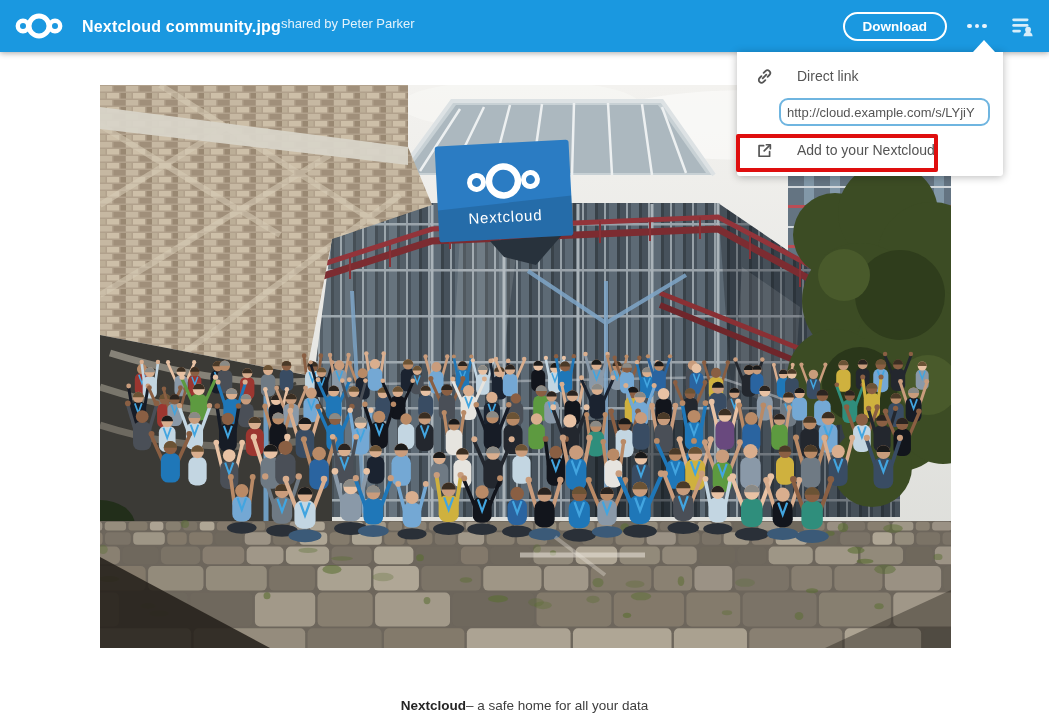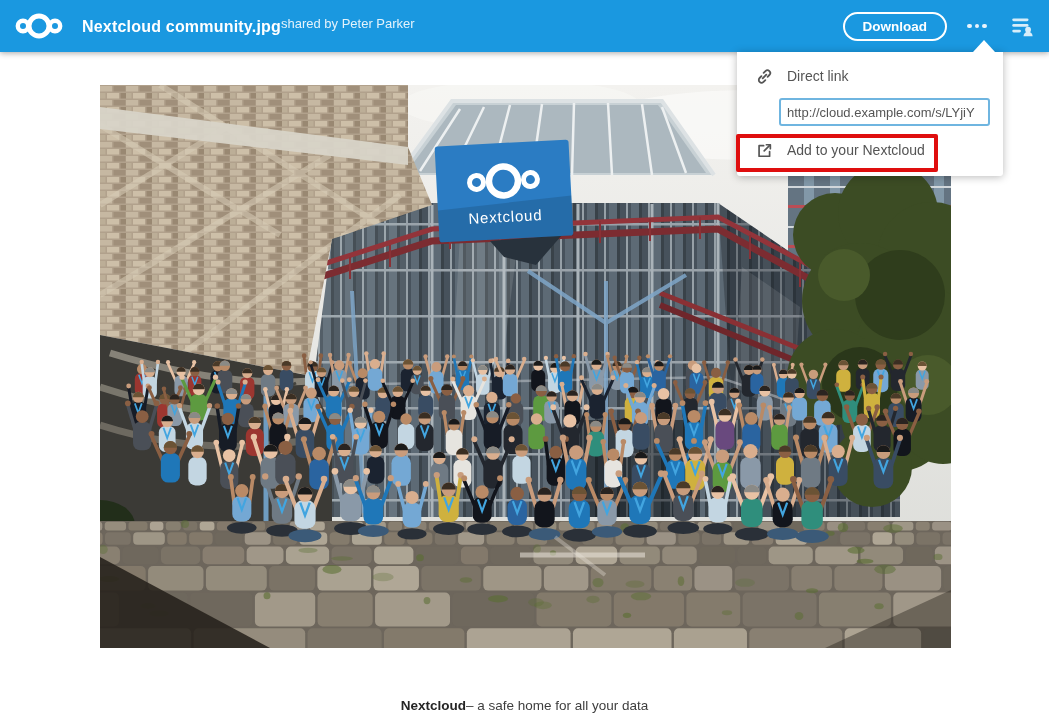--- a/index.html
+++ b/index.html
@@ -18,24 +18,24 @@
   .iconbtn{width:38px;height:38px;background:none;border:none;display:flex;align-items:center;
            justify-content:center;cursor:pointer;padding:0;margin-left:7px;}
   .dots{display:flex;}
   .dots i{width:4.5px;height:4.5px;border-radius:50%;background:#e8f4fc;display:block;margin:0 1.6px;}
 
   
   .arrow{position:absolute;left:973px;top:40px;width:0;height:0;z-index:50;
          border-left:11px solid transparent;border-right:11px solid transparent;border-bottom:12px solid #fff;}
   .popover{position:absolute;left:737px;top:52px;width:266px;background:#fff;z-index:45;
            box-shadow:0 1px 8px rgba(0,0,0,.28);border-radius:0 0 3px 3px;padding:5px 0 7px;}
-  .mrow{display:flex;align-items:center;height:38px;padding:0 10px 0 19px;gap:14px;
+  .mrow{display:flex;align-items:center;height:38px;padding:0 10px 0 19px;gap:24px;
         color:#545454;font-size:14px;cursor:pointer;}
   .linput{display:block;margin:3px 12px 5px 42px;width:195px;height:24px;border:2px solid #6fb5e0;
-          border-radius:3px;padding:0 6px;font-size:13px;color:#555;font-family:inherit;outline:none;}
+          border-radius:9px;padding:0 6px;font-size:13px;color:#555;font-family:inherit;outline:none;}
   .hilite{position:absolute;left:736px;top:134px;width:194px;height:30px;border:4px solid #df0e0e;
           border-radius:2px;z-index:60;pointer-events:none;}
 
   
   .photo{position:absolute;left:100px;top:85px;width:851px;height:563px;overflow:hidden;}
   .photo svg{display:block;}
   .banner-label{font-family:"Liberation Sans",sans-serif;font-size:15px;letter-spacing:.8px;fill:#fff;}
 
   
   .caption{position:absolute;left:0;top:698px;width:100%;text-align:center;

